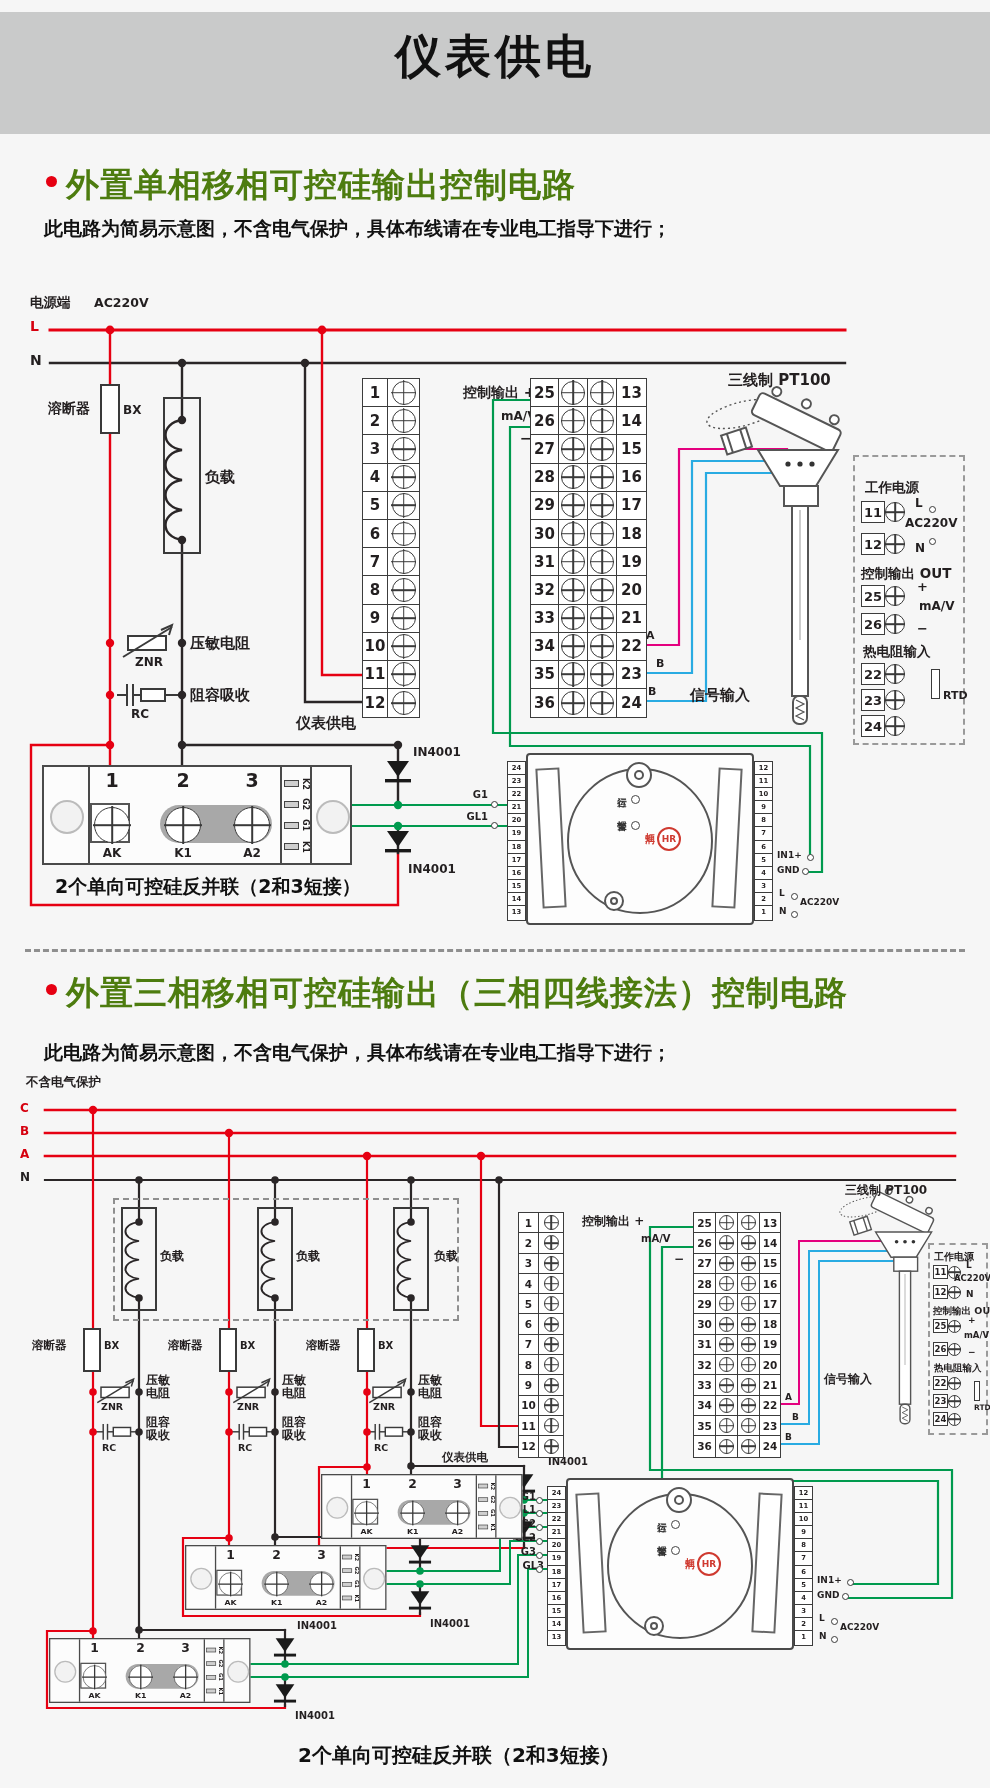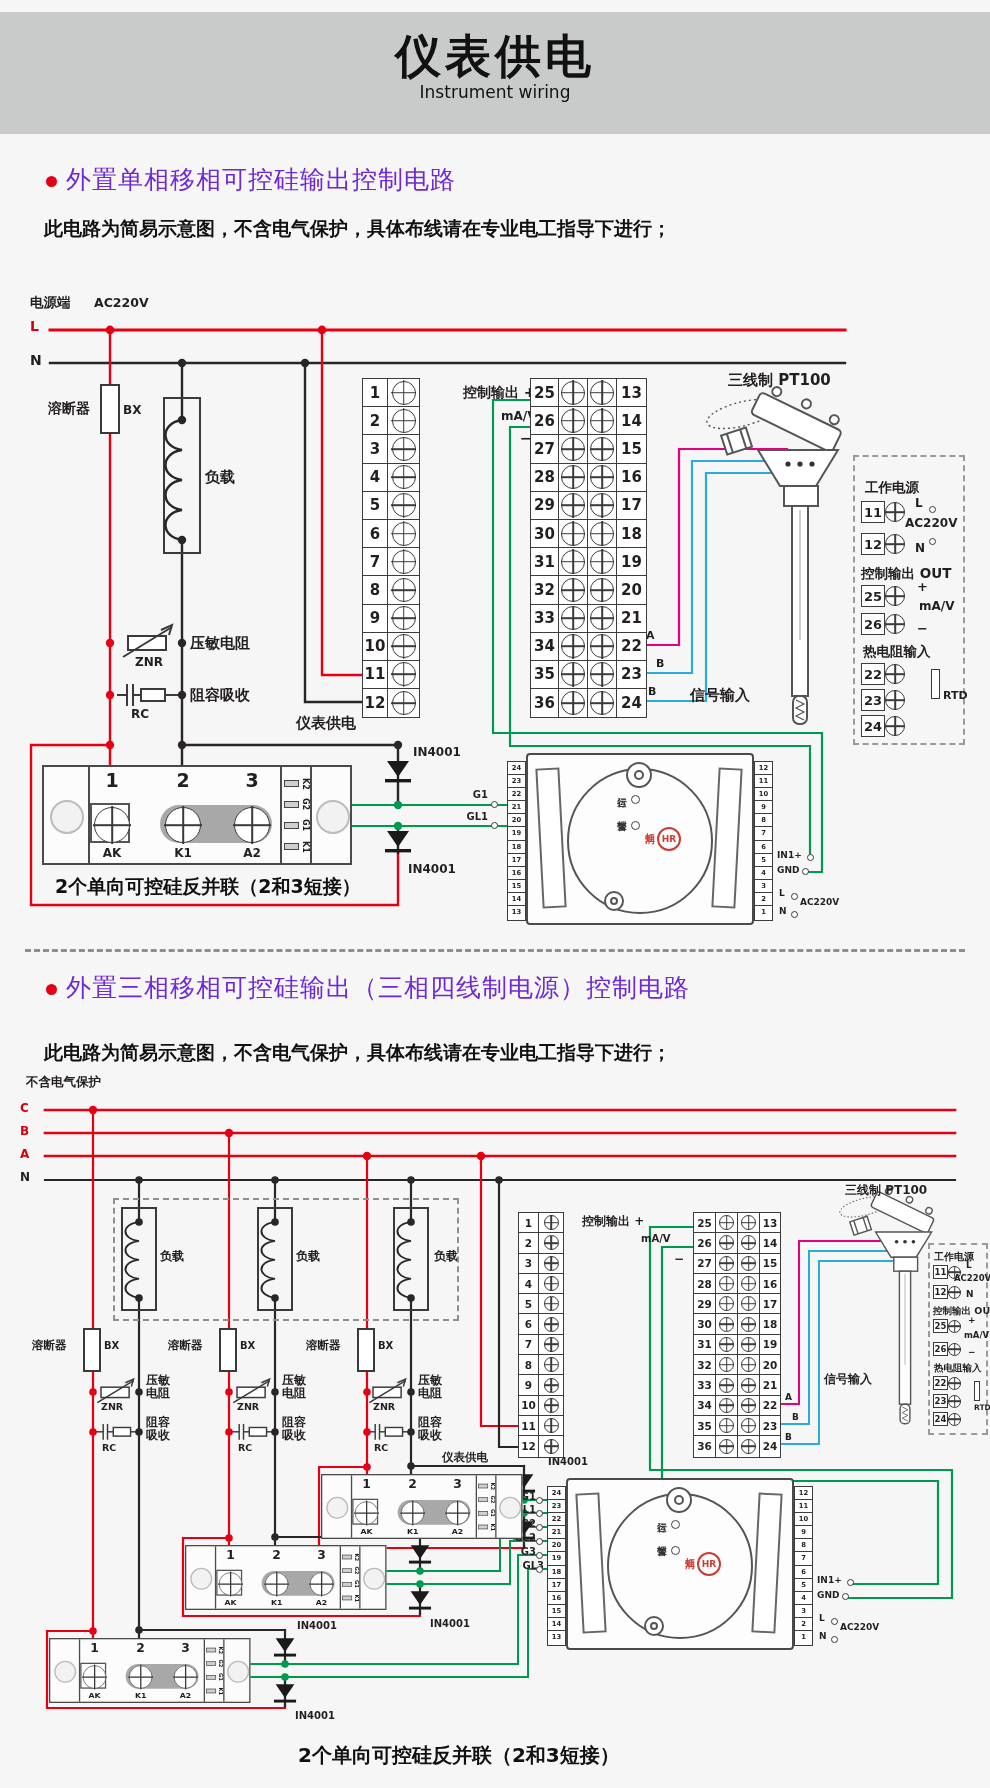--- a/index.html
+++ b/index.html
@@ -5,21 +5,21 @@
   html,body{margin:0;padding:0;background:#f6f6f6;font-family:"DejaVu Sans","Liberation Sans",sans-serif;color:#231f20}
   #canvas{position:relative;width:990px;height:1788px;overflow:hidden;background:#f6f6f6}
   .b{font-weight:bold}
   svg.layer{position:absolute;left:0;top:0}
   
   .hdr{position:absolute;left:0;top:12px;width:990px;height:122px;background:#c9caca;text-align:center}
   .hdr .t1{margin-top:14px;font-size:46px;font-weight:bold;letter-spacing:4px;color:#111}
   .hdr .t2{margin-top:-6px;font-size:17px;color:#111}
   
   .bullet{position:absolute;width:11px;height:11px;border-radius:50%;background:#e60012}
-  .stitle{position:absolute;font-size:25px;font-weight:normal;color:#6d28d9;letter-spacing:1px}
+  .stitle{position:absolute;font-size:33px;font-weight:bold;color:#4d7c0f;letter-spacing:1px}
   .warn{position:absolute;font-size:19px;font-weight:bold;color:#111}
   .lab{position:absolute;white-space:nowrap}
   .wrap2{white-space:normal;width:30px;line-height:1.12}
   .divider{position:absolute;border-top:3px dashed #8f8f8f}
   
   .screw{display:inline-block;position:relative;border:1.6px solid #3a3a3a;border-radius:50%;background:#fff;box-sizing:border-box}
   .screw::before{content:"";position:absolute;left:50%;top:-6%;height:112%;width:1.6px;background:#3a3a3a;transform:translateX(-50%)}
   .screw::after{content:"";position:absolute;top:50%;left:-6%;width:112%;height:1.6px;background:#3a3a3a;transform:translateY(-50%)}
   .s24{width:24px;height:24px}.s15{width:15px;height:15px}.s20{width:20px;height:20px}
   .s13{width:13px;height:13px}.s36{width:36px;height:36px}
@@ -283,21 +283,20 @@
         <circle cx="524" cy="1513" r="3.8"></circle>
     <circle cx="420" cy="1571" r="3.8"></circle>
         <circle cx="420" cy="1584" r="3.8"></circle>
     <circle cx="285" cy="1664" r="3.8"></circle>
         <circle cx="285" cy="1677" r="3.8"></circle>
   </g>
 </svg>
 
 <div class="hdr">
   <div class="t1">仪表供电</div>
-  <div class="t2">Instrument wiring</div>
 </div>
 
 <i class="bullet" style="left:46px;top:176px"></i>
 <div class="stitle" style="left:66px;top:163px">外置单相移相可控硅输出控制电路</div>
 <div class="warn" style="left:44px;top:216px">此电路为简易示意图，不含电气保护，具体布线请在专业电工指导下进行；</div>
 <div class="lab b" style="left:30px;top:294px;font-size:13.5px">电源端</div>
 <div class="lab b" style="left:94px;top:295px;font-size:12.5px">AC220V</div>
 <div class="lab b" style="left:30px;top:318px;font-size:14px;color:#d6000f">L</div>
 <div class="lab b" style="left:30px;top:352px;font-size:14px">N</div>
 <div class="lab b" style="left:48px;top:400px;font-size:14px">溶断器</div>
@@ -650,21 +649,21 @@
   <span class="ann" style="left:272px;top:135px">L</span>
   <i class="ring" style="left:284px;top:140px"></i>
   <span class="ann" style="left:293px;top:144px">AC220V</span>
   <span class="ann" style="left:272px;top:153px">N</span>
   <i class="ring" style="left:284px;top:158px"></i>
 </div>
 
 <div class="divider" style="left:25px;top:949px;width:940px"></div>
 
 <i class="bullet" style="left:46px;top:984px"></i>
-<div class="stitle" style="left:66px;top:971px">外置三相移相可控硅输出（三相四线制电源）控制电路</div>
+<div class="stitle" style="left:66px;top:971px">外置三相移相可控硅输出（三相四线接法）控制电路</div>
 <div class="warn" style="left:44px;top:1040px">此电路为简易示意图，不含电气保护，具体布线请在专业电工指导下进行；</div>
 <div class="lab b" style="left:26px;top:1074px;font-size:12.5px">不含电气保护</div>
 <div class="lab b" style="left:20px;top:1101px;font-size:12px;color:#d6000f">C</div>
 <div class="lab b" style="left:20px;top:1124px;font-size:12px;color:#d6000f">B</div>
 <div class="lab b" style="left:20px;top:1147px;font-size:12px;color:#d6000f">A</div>
 <div class="lab b" style="left:20px;top:1170px;font-size:12px">N</div>
 
 <div class="lab b" style="left:160px;top:1248px;font-size:12px">负载</div>
 <div class="lab b" style="left:296px;top:1248px;font-size:12px">负载</div>
 <div class="lab b" style="left:434px;top:1248px;font-size:12px">负载</div>

